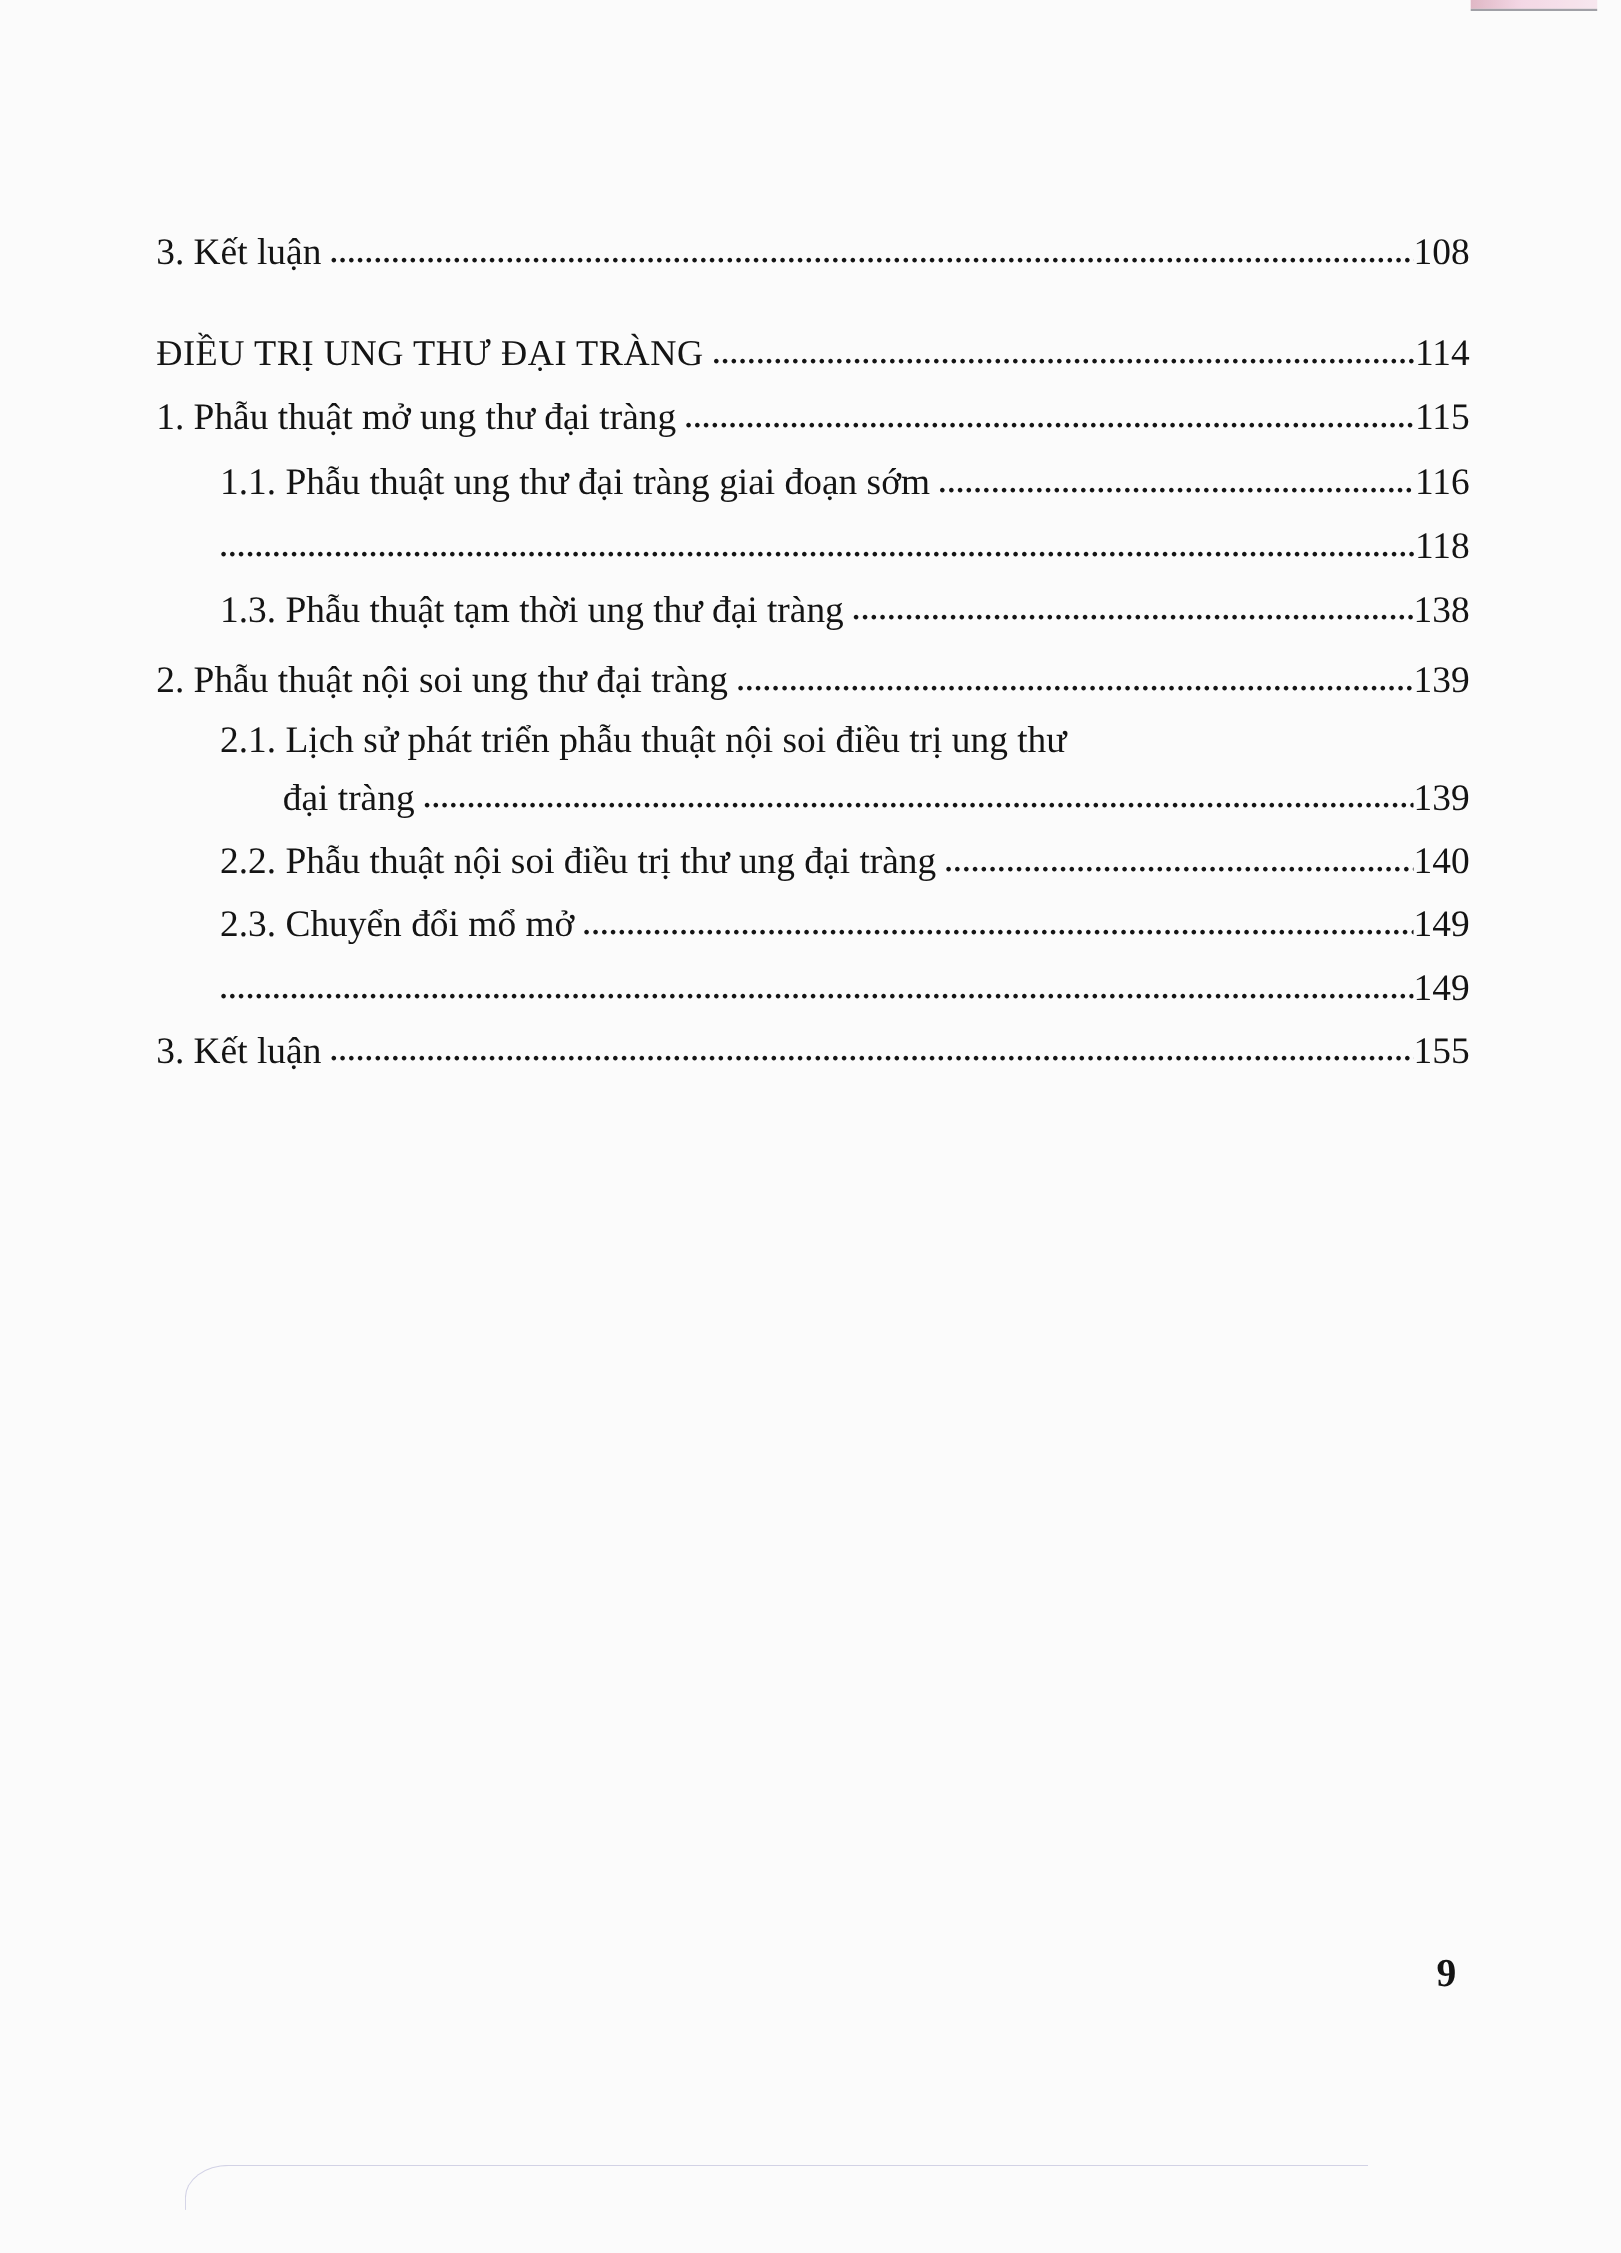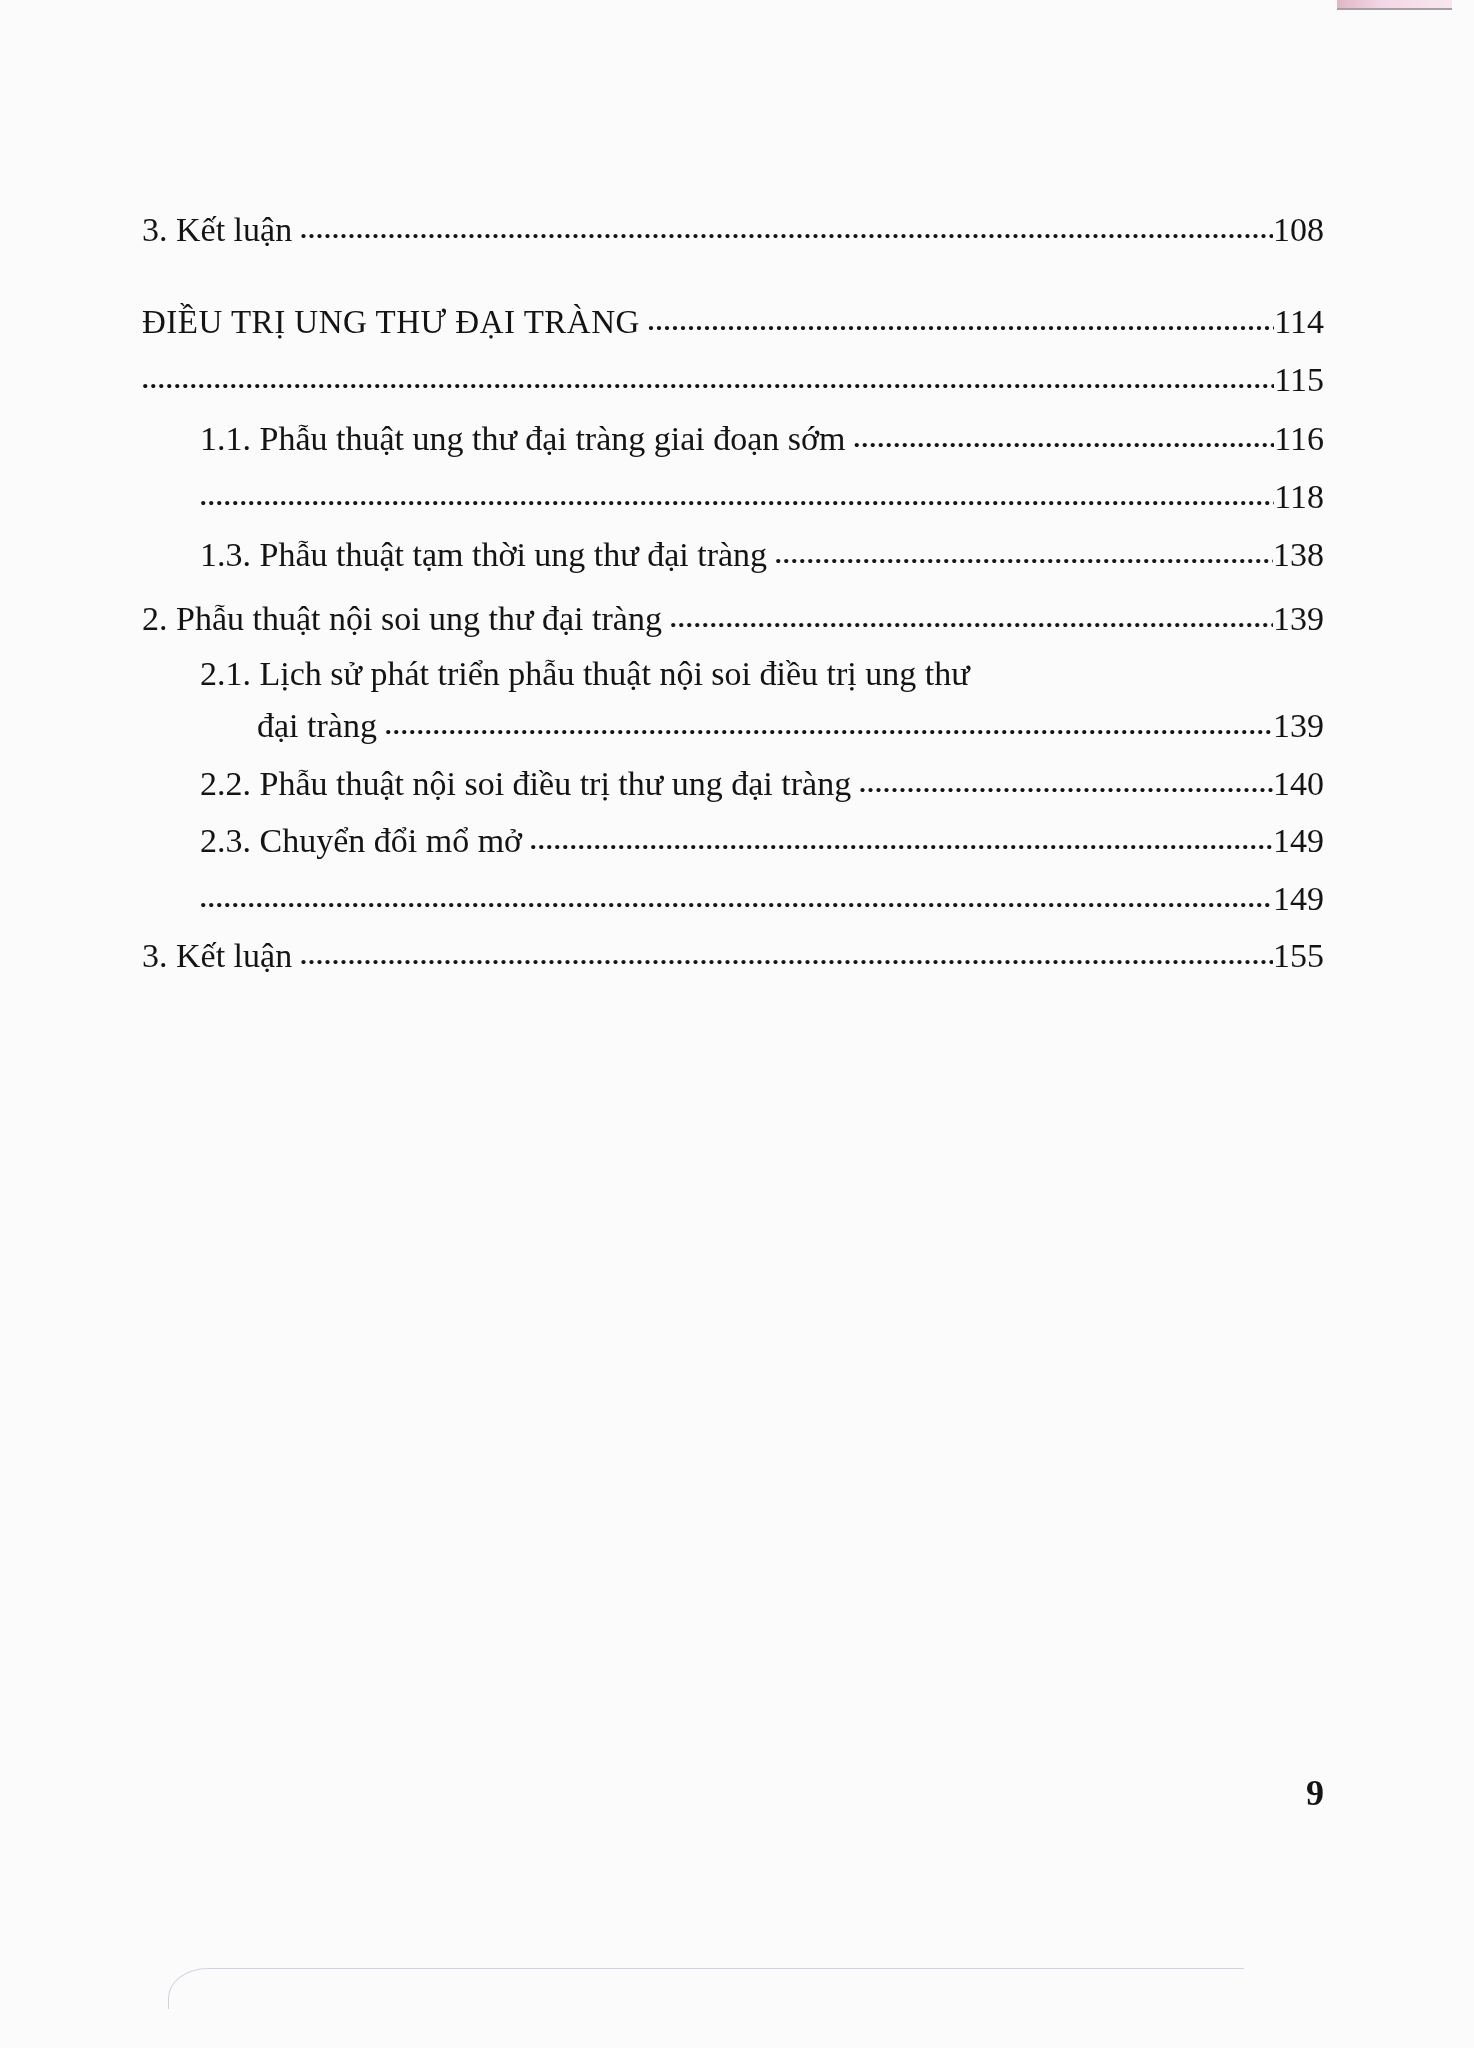--- a/index.html
+++ b/index.html
@@ -27,21 +27,21 @@
     }
     .toc {
       position: absolute;
       left: 142px;
       top: 0;
       width: 1194px;
     }
     .row {
       position: absolute;
       left: 0;
-      right: 12px;
+      right: 0;
       height: 44px;
       display: flex;
       align-items: flex-end;
       font-size: 34px;
       line-height: 44px;
       white-space: nowrap;
     }
     .row .label {
       flex: 0 0 auto;
       padding-right: 8px;
@@ -113,20 +113,21 @@
     <span class="page"></span>
   </div>
 
   <div class="row chapter lvl1" style="top:300px">
     <span class="label">ĐIỀU TRỊ UNG THƯ ĐẠI TRÀNG</span>
     <span class="leader"></span>
     <span class="page">114</span>
   </div>
 
   <div class="row lvl1" style="top:358px">
+    <span class="label">1. Phẫu thuật mở ung thư đại tràng</span>
     <span class="leader"></span>
     <span class="page">115</span>
   </div>
 
   <div class="row lvl2" style="top:417px">
     <span class="label">1.1. Phẫu thuật ung thư đại tràng giai đoạn sớm</span>
     <span class="leader"></span>
     <span class="page">116</span>
   </div>
 

